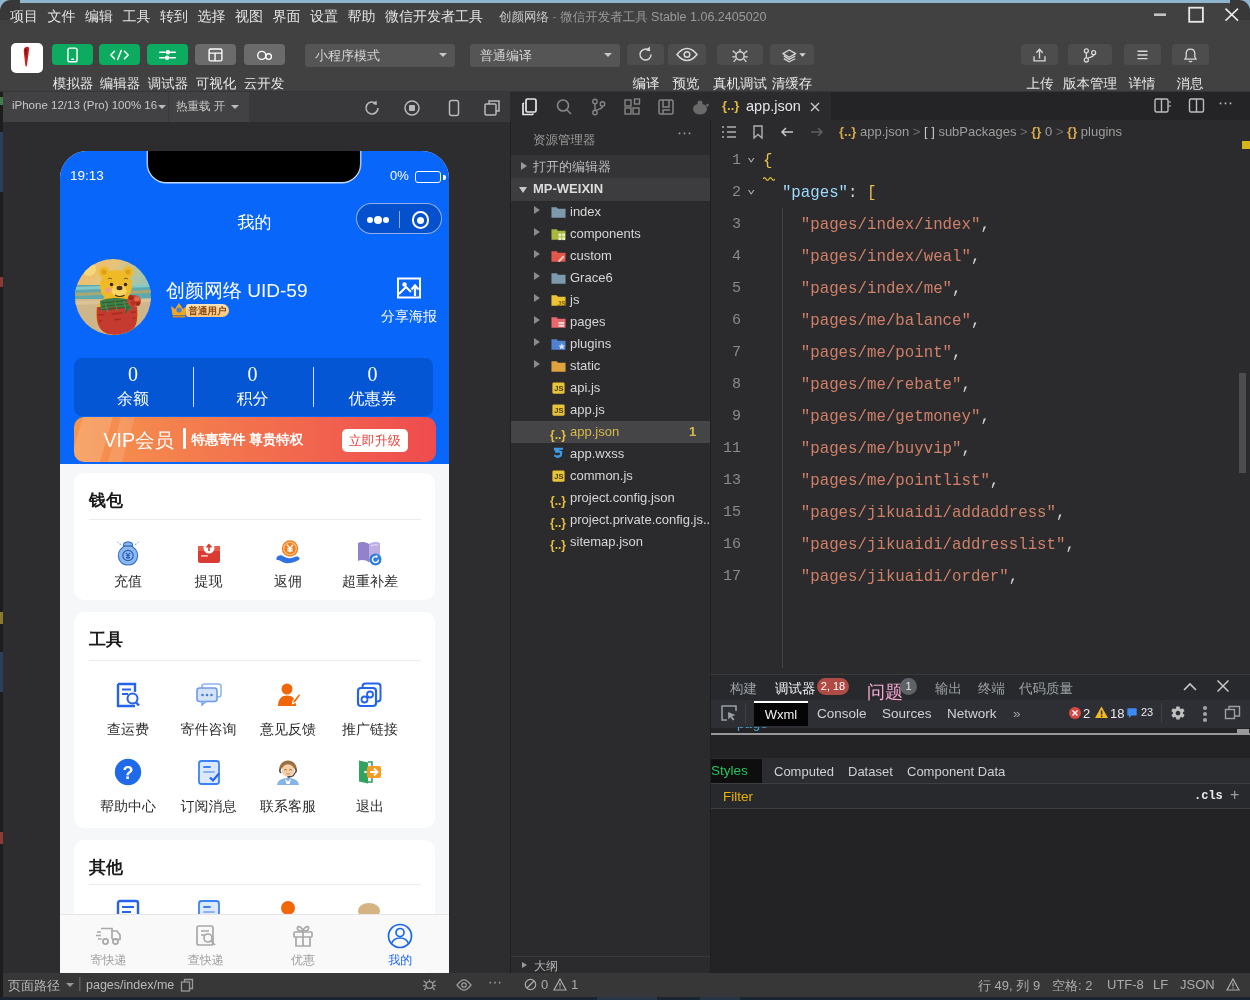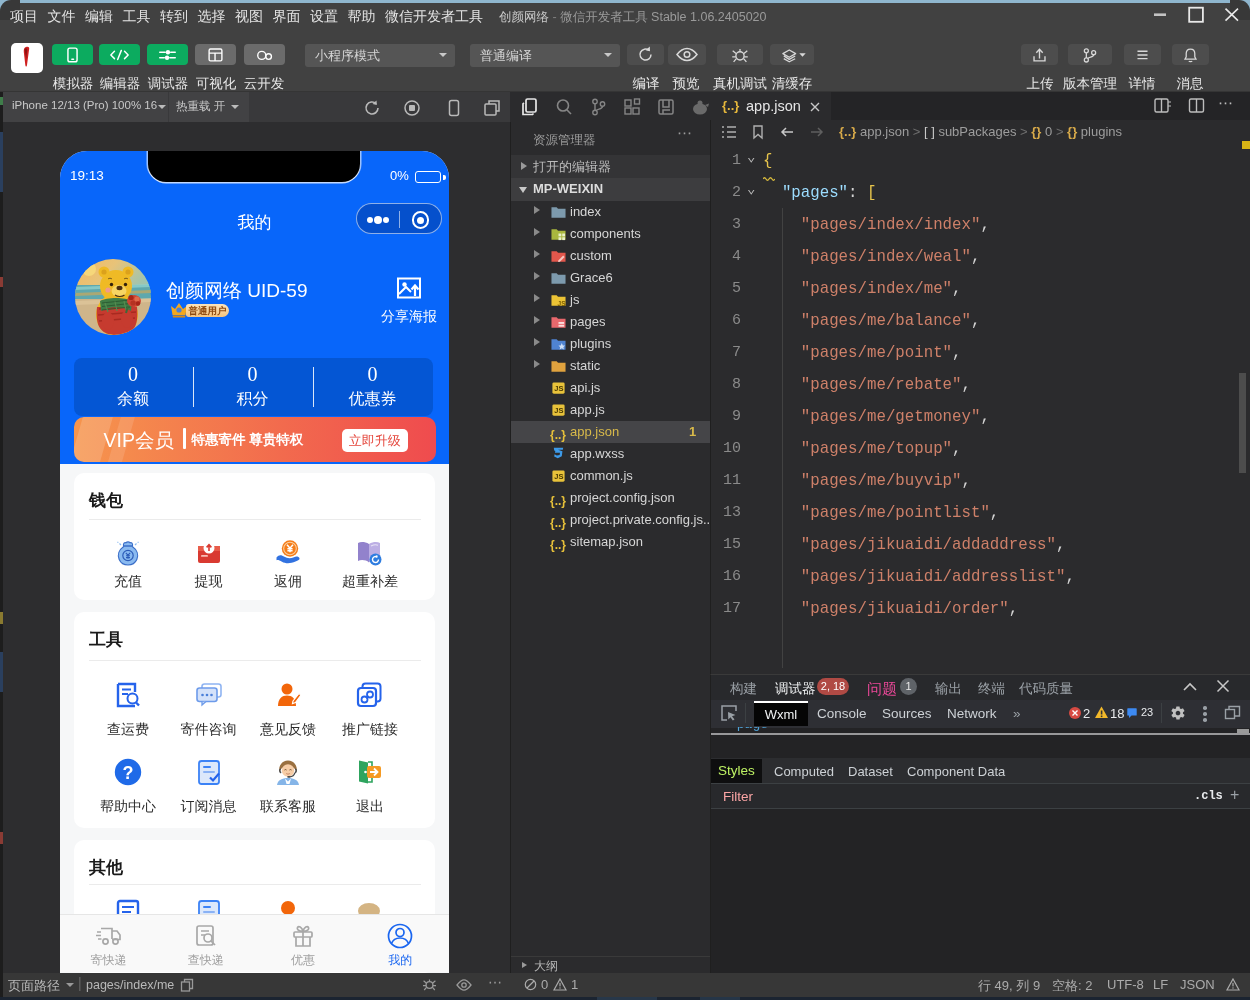--- a/index.html
+++ b/index.html
@@ -677,24 +677,20 @@
         </div>
     <div class="cl">
           <span class="ln">8</span>
           <span class="ct">    <i class="s">"pages/me/rebate"</i><i class="pu">,</i></span>
         </div>
     <div class="cl">
           <span class="ln">9</span>
           <span class="ct">    <i class="s">"pages/me/getmoney"</i><i class="pu">,</i></span>
         </div>
     <div class="cl">
-          <span class="ln">10</span>
-          <span class="ct">    <i class="s">"pages/me/topup"</i><i class="pu">,</i></span>
-        </div>
-    <div class="cl">
           <span class="ln">11</span>
           <span class="ct">    <i class="s">"pages/me/buyvip"</i><i class="pu">,</i></span>
         </div>
     <div class="cl">
           <span class="ln">13</span>
           <span class="ct">    <i class="s">"pages/me/pointlist"</i><i class="pu">,</i></span>
         </div>
     <div class="cl">
           <span class="ln">15</span>
           <span class="ct">    <i class="s">"pages/jikuaidi/addaddress"</i><i class="pu">,</i></span>
@@ -719,21 +715,21 @@
   <div class="abs" style="left:531px;top:21px;width:8px;height:8px;background:#d8b416"></div>
 </div>
 <div id="debug">
   <div class="abs" style="left:0;top:0;width:540px;height:25px;background:#28292c"></div>
   <div class="abs" style="left:0;top:25px;width:540px;height:28px;background:#2e2f34"></div>
   <div class="abs" style="left:0;top:83px;width:540px;height:25px;background:#2c2d30"></div>
   <div class="abs" style="left:0;top:108px;width:540px;height:25px;background:#28292c"></div>
   <div class="abs" style="left:19px;top:5px;font-size:13.5px;color:#9aa0a6">构建</div>
   <div class="abs" style="left:64px;top:5px;font-size:13.5px;color:#f1f3f4">调试器</div>
   <div class="abs" style="left:106px;top:3px;width:32px;height:17px;background:#b04a44;border-radius:9px;text-align:center;font-size:11px;line-height:17px;color:#fff">2, 18</div>
-  <div class="abs" style="left:156px;top:5px;font-size:15px;color:#ec4899">问题</div>
+  <div class="abs" style="left:156px;top:5px;font-size:18px;color:#f9a8d4">问题</div>
   <div class="abs" style="left:189px;top:3px;width:17px;height:17px;background:#5f6368;border-radius:9px;text-align:center;font-size:11px;line-height:17px;color:#e8e8e8">1</div>
   <div class="abs" style="left:224px;top:5px;font-size:13.5px;color:#9aa0a6">输出</div>
   <div class="abs" style="left:267px;top:5px;font-size:13.5px;color:#9aa0a6">终端</div>
   <div class="abs" style="left:308px;top:5px;font-size:13.5px;color:#9aa0a6">代码质量</div>
   <svg class="abs" style="left:472px;top:7px" width="14" height="10" viewBox="0 0 14 10">
         <path d="M1 8 L7 2 L13 8" fill="none" stroke="#c8c8c8" stroke-width="1.6"></path>
       </svg>
   <svg class="abs" style="left:505px;top:4px" width="14" height="14" viewBox="0 0 14 14">
         <path d="M1.5 1.5 L12.5 12.5 M12.5 1.5 L1.5 12.5" stroke="#c8c8c8" stroke-width="1.5"></path>
       </svg>
@@ -774,27 +770,27 @@
         <rect x="1.5" y="4.5" width="9" height="9" fill="none" stroke="#9aa0a6" stroke-width="1.4"></rect>
         <path d="M5 4.5 L5 1.5 L15.5 1.5 L15.5 11 L10.5 11" fill="none" stroke="#9aa0a6" stroke-width="1.4"></path>
       </svg>
 
   <div class="abs" style="left:7px;top:52px;width:80px;height:5px;overflow:hidden">
         <span class="mono" style="position:absolute;left:11px;top:-10px;font-size:13px;color:#4fa3d8">&lt;page&gt;</span>
       </div>
   <div class="abs" style="left:526px;top:54px;width:12px;height:5px;background:#9a9a9a"></div>
   <div class="abs" style="left:0;top:58px;width:540px;height:1.5px;background:#98989a"></div>
 
-  <div class="abs" style="left:0;top:84px;width:51px;height:24px;background:#0e0e0f;text-align:center;font-size:13.5px;line-height:24px;color:#bef264">Styles</div>
+  <div class="abs" style="left:0;top:84px;width:51px;height:24px;background:#0e0e0f;text-align:left;font-size:13.5px;line-height:24px;color:#22c55e">Styles</div>
   <div class="abs" style="left:63px;top:89px;font-size:13px;color:#cdd1d5">Computed</div>
   <div class="abs" style="left:137px;top:89px;font-size:13px;color:#cdd1d5">Dataset</div>
   <div class="abs" style="left:196px;top:89px;font-size:13px;color:#cdd1d5">Component Data</div>
   <div class="abs" style="left:0;top:108px;width:540px;height:1px;background:#3c4043"></div>
 
-  <div class="abs" style="left:12px;top:114px;font-size:13.5px;color:#fca5a5">Filter</div>
+  <div class="abs" style="left:12px;top:114px;font-size:13.5px;color:#eab308">Filter</div>
   <div class="abs mono" style="left:483px;top:114px;font-size:12px;color:#e8eaed;font-weight:bold">.cls</div>
   <div class="abs" style="left:519px;top:111px;font-size:16px;color:#9aa0a6">+</div>
   <div class="abs" style="left:0;top:133px;width:540px;height:1px;background:#3c4043"></div>
 </div>
 <div id="statusbar">
   <div class="abs" style="left:8px;top:4px;color:#b9b9b9">页面路径</div>
   <div class="abs" style="left:66px;top:10px;width:0;height:0;border:4px solid transparent;border-top-color:#999"></div>
   <div class="abs" style="left:78px;top:2px;color:#666;font-size:14px">|</div>
   <div class="abs" style="left:86px;top:4.5px;color:#b9b9b9;font-size:12.5px">pages/index/me</div>
   <svg class="abs" style="left:180px;top:5px" width="14" height="14" viewBox="0 0 14 14">

